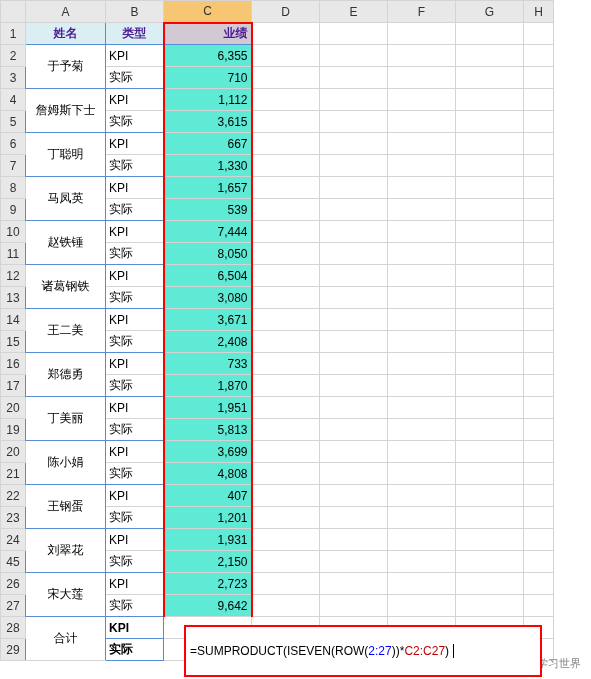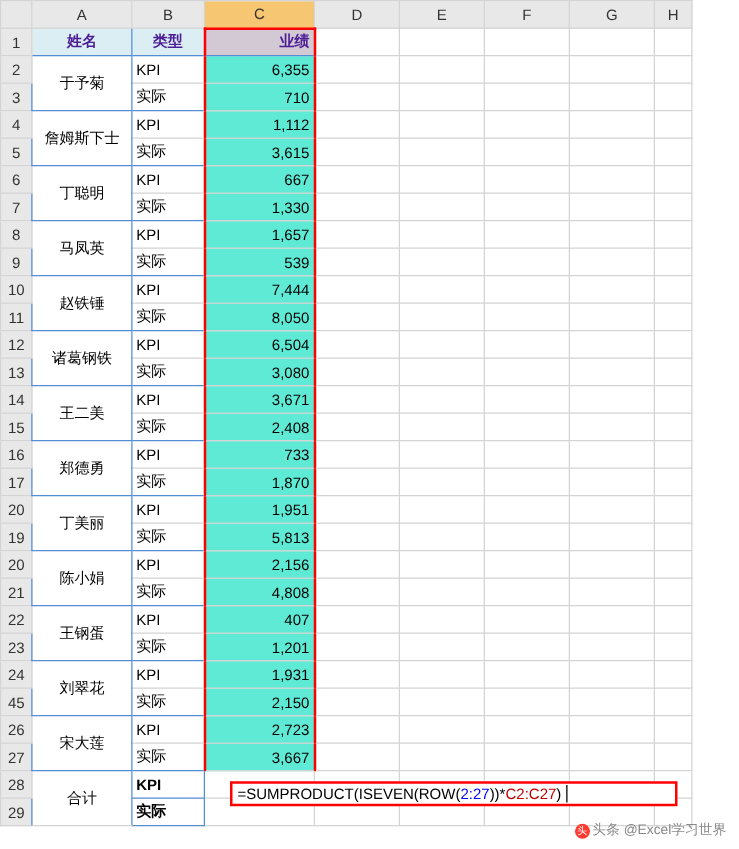--- a/index.html
+++ b/index.html
@@ -62,21 +62,21 @@
 .bottom-b {
   font-weight: bold;
   text-align: left;
   border-right: 1px solid #548dd4 !important;
   border-bottom: 1px solid #548dd4 !important;
 }
 .formula-box {
   position: absolute;
   border: 2px solid #ff0000;
   background: #fff;
-  padding: 1px 4px;
+  padding: 17px 4px;
   font-family: Arial, sans-serif;
   font-size: 12px;
   white-space: nowrap;
   z-index: 5;
 }
 .f-blue { color: #0000ff; }
 .f-red { color: #c00000; }
 .watermark {
   position: absolute;
   right: 10px;
@@ -313,21 +313,21 @@
         <td></td>
         <td></td>
         <td></td>
         <td></td>
         <td></td>
       </tr>
       <tr>
         <td class="row-hdr">20</td>
         <td class="data-a merge-border-bottom" rowspan="2">陈小娟</td>
         <td class="data-b">KPI</td>
-        <td class="data-c">2,156</td>
+        <td class="data-c">3,699</td>
         <td></td>
         <td></td>
         <td></td>
         <td></td>
         <td></td>
       </tr>
       <tr>
         <td class="row-hdr">21</td>
         <td class="data-b hline-a">实际</td>
         <td class="data-c">4,808</td>
@@ -386,21 +386,21 @@
         <td class="data-c">2,723</td>
         <td></td>
         <td></td>
         <td></td>
         <td></td>
         <td></td>
       </tr>
       <tr>
         <td class="row-hdr">27</td>
         <td class="data-b hline-a">实际</td>
-        <td class="data-c">3,667</td>
+        <td class="data-c">9,642</td>
         <td></td>
         <td></td>
         <td></td>
         <td></td>
         <td></td>
       </tr>
       <tr>
         <td class="row-hdr">28</td>
         <td class="bottom-a" rowspan="2">合计</td>
         <td class="bottom-b">KPI</td>

